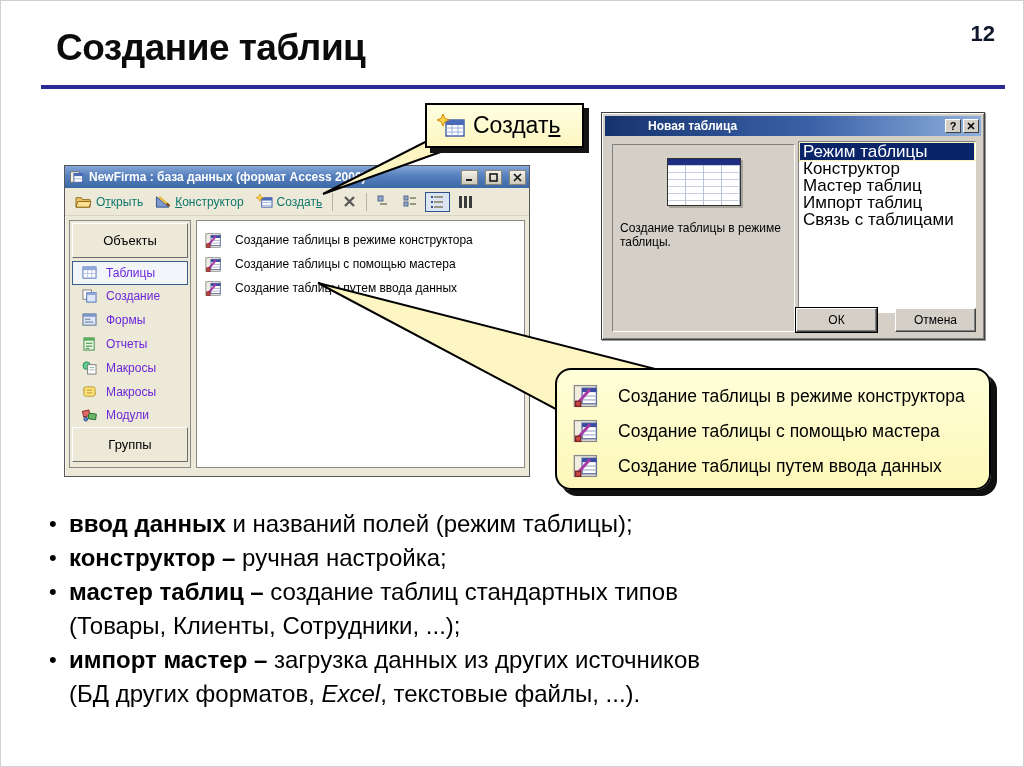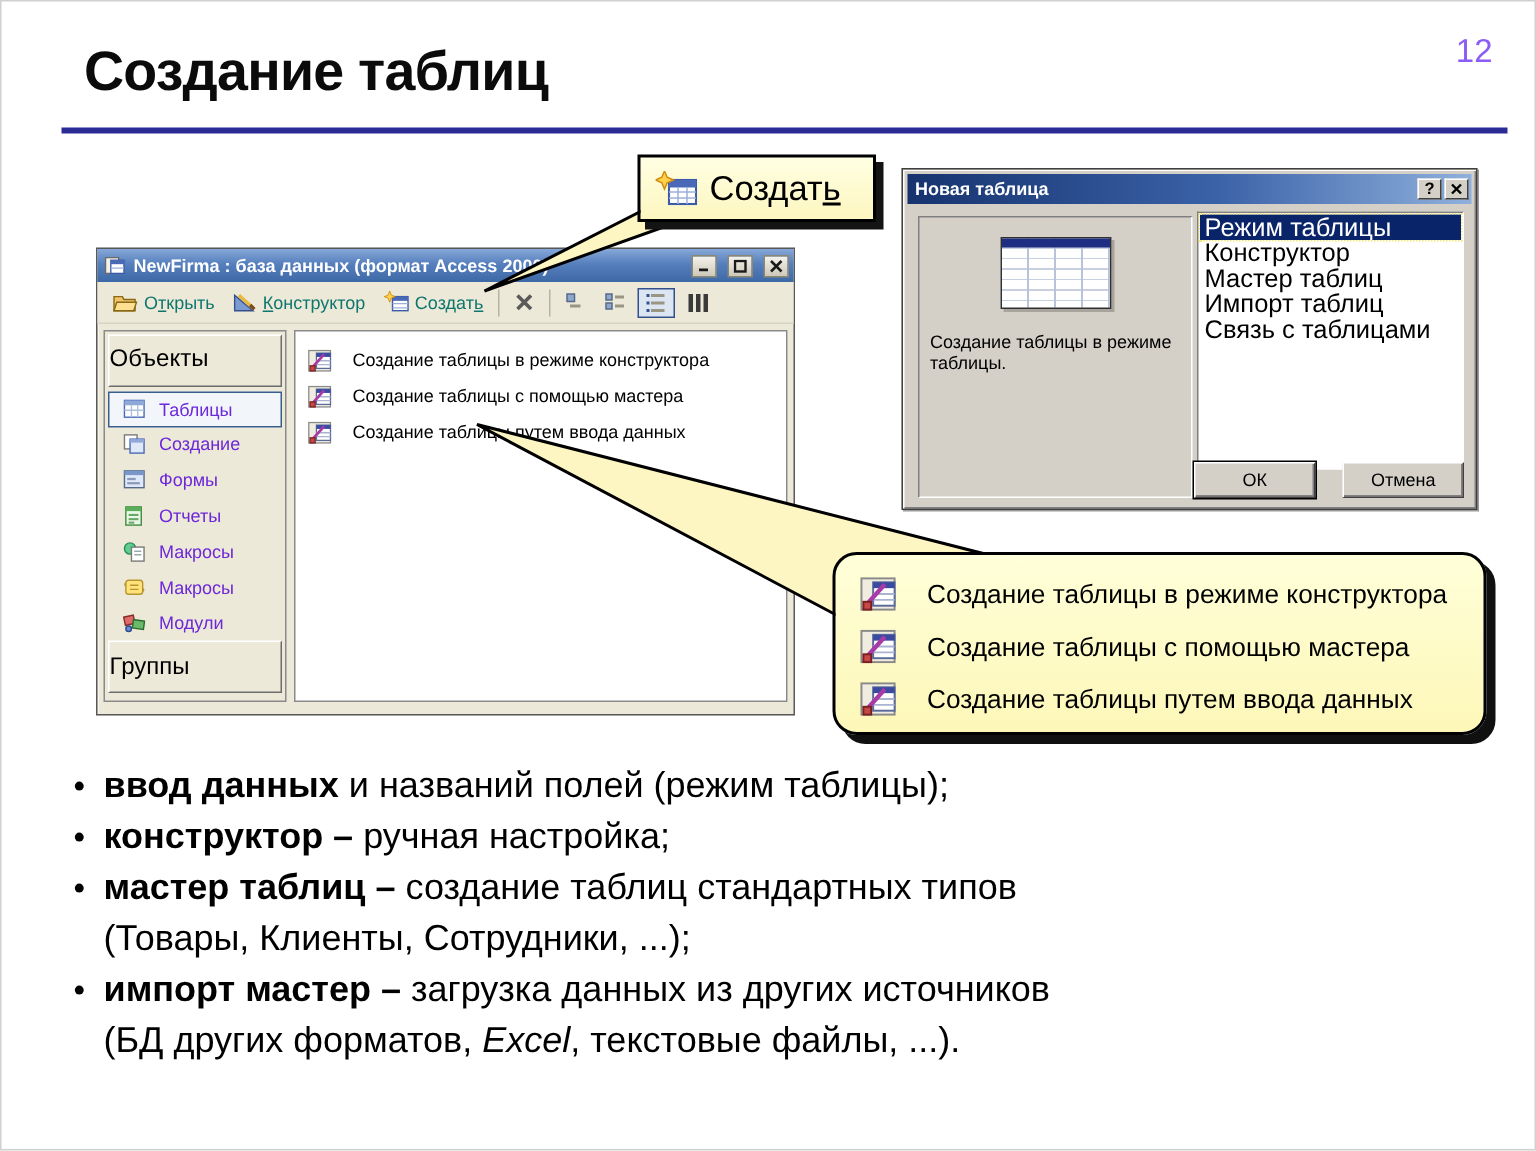--- a/index.html
+++ b/index.html
@@ -11,21 +11,21 @@
     border: 1px solid #d0d0d0;
   }
 
   
   .slide-title {
     position:absolute; left:55px; top:26px;
     font-size:37px; font-weight:bold; color:#0b0b0b; letter-spacing:-0.5px;
   }
   .page-number {
     position:absolute; right:28px; top:20px;
-    font-size:22px; font-weight:normal; color:#8b5cf6;
+    font-size:22px; font-weight:bold; color:#0f172a;
   }
   .title-rule {
     position:absolute; left:40px; top:84px; width:964px; height:4px;
     background:#2b2b96;
   }
 
   
   .raised { border:1px solid; border-color:#ffffff #6d6d6d #6d6d6d #ffffff; background:#ECE9D8; }
 
   
@@ -50,21 +50,21 @@
   }
   .tool-btn { display:flex; align-items:center; gap:4px; padding:2px 4px; cursor:default; }
   .tool-sep { width:1px; height:18px; background:#b8b4a4; margin:0 2px; }
   .accel { text-decoration:underline; }
   .win-body { position:relative; display:flex; gap:5px; padding:4px; height:256px; }
 
   .objbar {
     width:122px; background:#ECE9D8; border:1px solid #8a8a8a;
     display:flex; flex-direction:column; padding:2px;
   }
-  .obj-header { height:38px; display:flex; align-items:center; font-size:16px; margin-bottom:3px; }
+  .obj-header { height:38px; display:flex; align-items:center; justify-content:center; font-size:13px; margin-bottom:3px; }
   .obj-item {
     height:26px; display:flex; align-items:center; gap:9px; padding-left:9px;
     font-size:12px; color:#6d28d9; border:1px solid transparent;
   }
   .obj-item.selected { background:#f2f6fb; border:1px solid #3a5e8c; }
   .obj-spacer { flex:1; }
 
   .list-area {
     flex:1; background:#ffffff; border:1px solid #8a8a8a; padding-top:7px;
   }
@@ -84,21 +84,21 @@
     position:absolute; left:600px; top:111px; width:384px; height:228px; z-index:4;
     background:#D4D0C8; border:1px solid #404040;
     box-shadow: inset 1px 1px 0 #ffffff, inset -1px -1px 0 #808080, 1px 1px 0 #9a9a9a;
     padding:3px;
   }
   .dlg-titlebar {
     height:20px; display:flex; align-items:center; padding:0 2px 0 5px;
     background:linear-gradient(90deg,#16336e 0%,#3b62a8 55%,#8fb0dc 100%);
     color:#fff; font-weight:bold; font-size:12px; gap:2px;
   }
-  .dlg-titlebar .dlg-title { flex:1; }
+  .dlg-titlebar .dlg-title { flex:1;margin-left:38px; }
   .dlg-btn {
     width:16px; height:14px; display:flex; align-items:center; justify-content:center;
     background:#D4D0C8; font-size:11px; font-weight:bold; color:#000;
     border:1px solid; border-color:#ffffff #404040 #404040 #ffffff;
   }
   .dlg-left {
     position:absolute; left:10px; top:31px; width:183px; height:188px;
     background:#D4D0C8; border:1px solid; border-color:#808080 #ffffff #ffffff #808080;
     font-size:12px; color:#000; padding:0 7px;
   }

